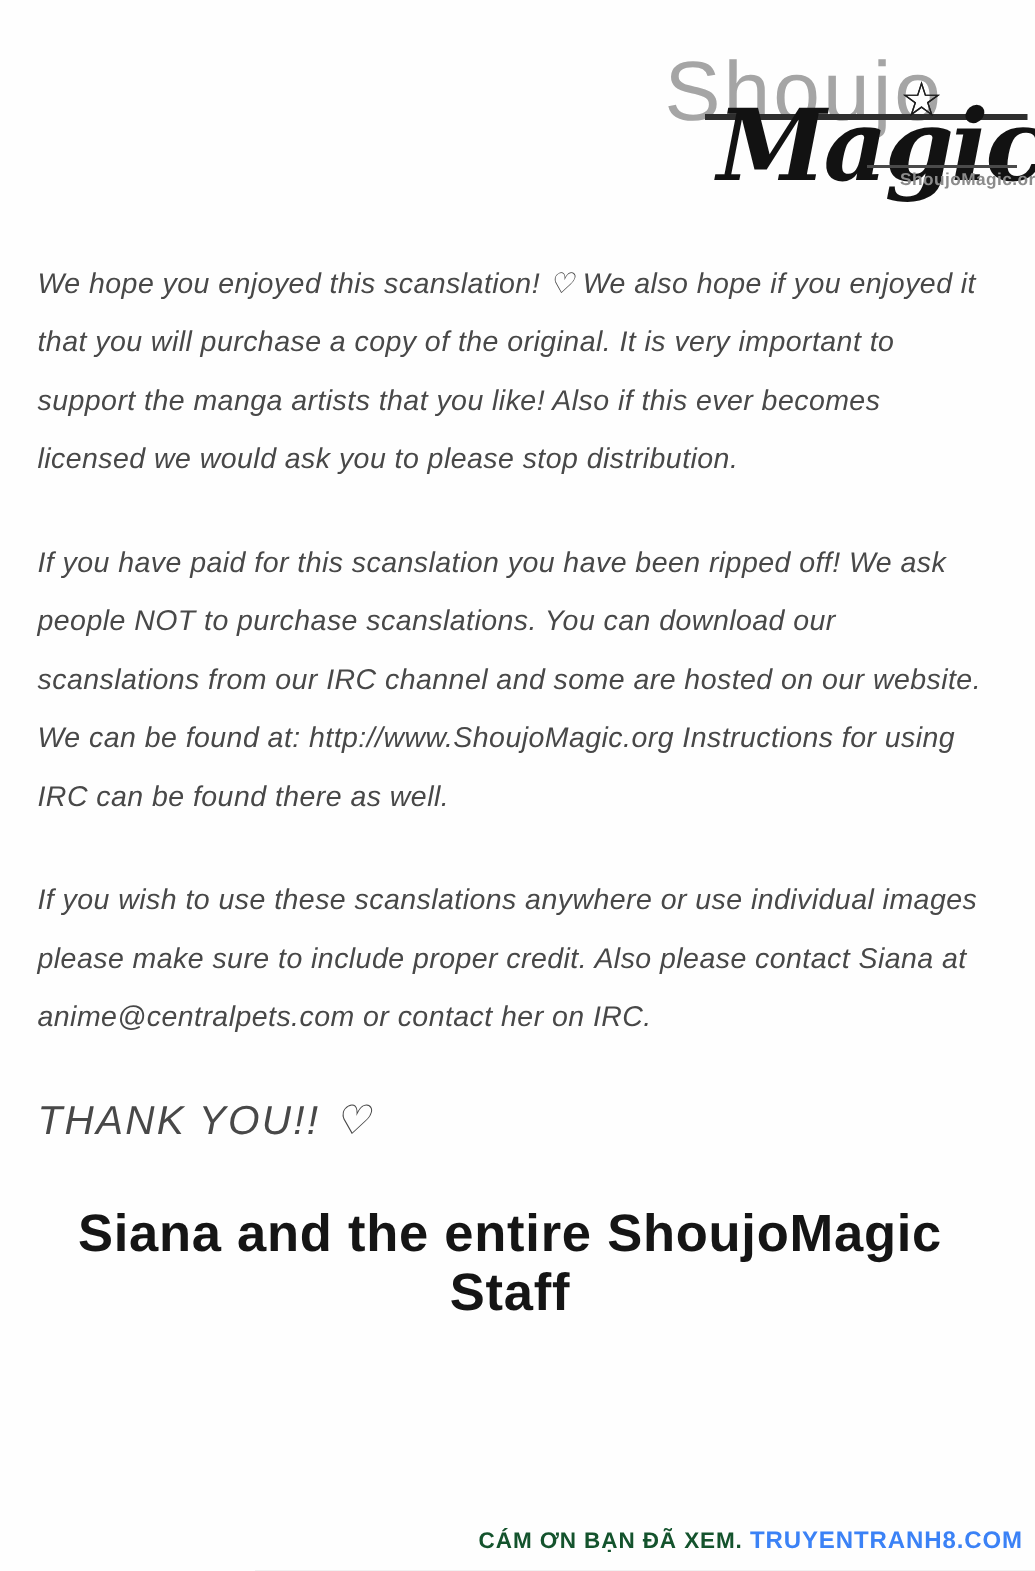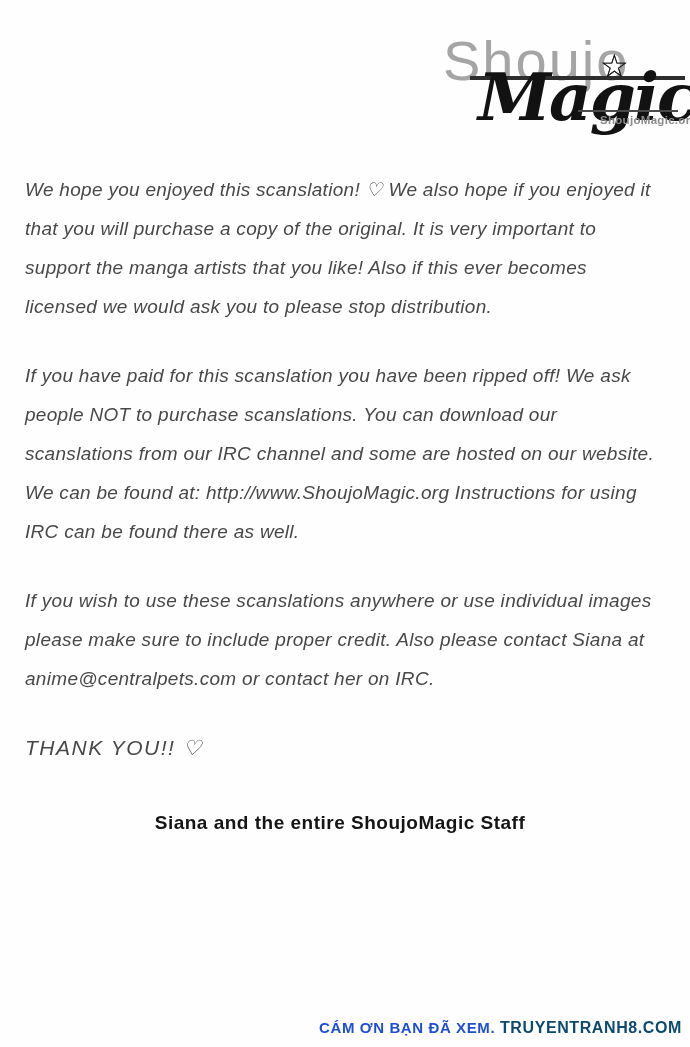--- a/index.html
+++ b/index.html
@@ -91,46 +91,46 @@
     color: #484848;
     font-style: italic;
     font-size: 19px;
     line-height: 39px;
     letter-spacing: 0.3px;
   }
   .content p {
     margin: 0 0 30px 0;
   }
   .thank-you {
-    font-size: 21px;
+    font-size: 27px;
     letter-spacing: 1.5px;
     margin-top: 14px !important;
   }
   .signature {
     margin-top: 36px;
     text-align: center;
     font-style: normal;
     font-weight: bold;
-    font-size: 19px;
+    font-size: 35px;
     letter-spacing: 0.5px;
     color: #151515;
   }
 
   
   .footer {
     position: absolute;
     right: 8px;
     bottom: 10px;
     font-size: 15px;
     font-weight: bold;
     letter-spacing: 0.6px;
     white-space: nowrap;
   }
-  .footer-message { color: #1d4ed8; }
-  .footer-site    { color: #0c4a6e; font-size: 16px; }
+  .footer-message { color: #14532d; }
+  .footer-site    { color: #3b82f6; font-size: 16px; }
 </style>
 </head>
 <body>
 
 <div class="page">
 
   <div class="logo">
     <span class="logo-shoujo">Shoujo</span>
     <span class="logo-line"></span>
     <span class="logo-star">☆</span>

